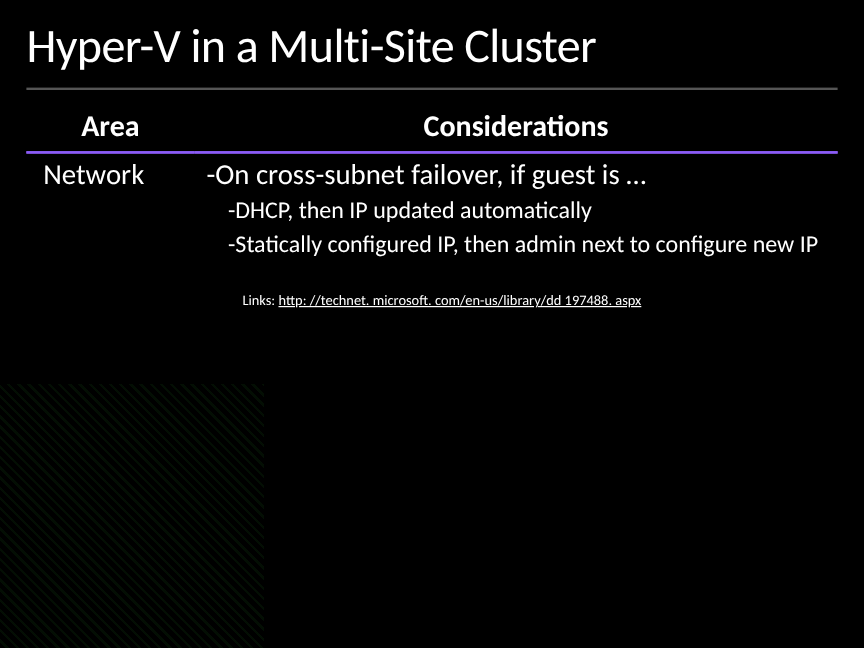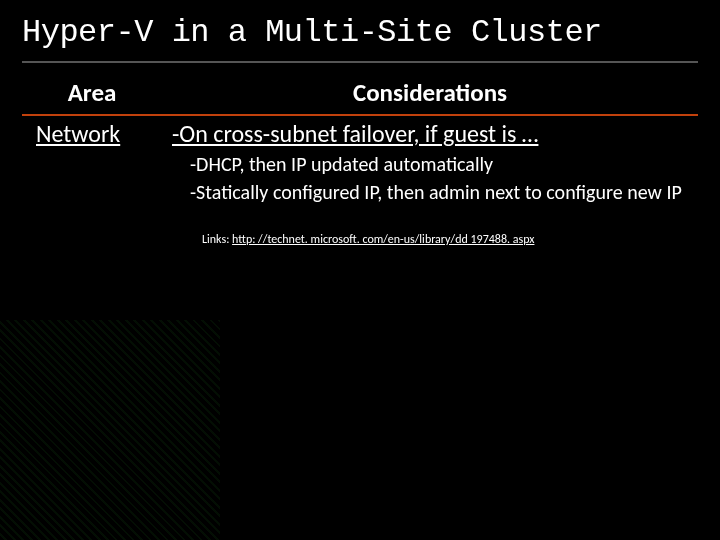--- a/index.html
+++ b/index.html
@@ -26,42 +26,41 @@
     );
     pointer-events: none;
   }
   .slide {
     position: relative;
     width: 100%;
     height: 100%;
     padding: 14px 22px 18px 22px;
   }
   .title {
-    font-size: 32px;
+    font-size: 40px;
     font-weight: 400;
     color: #fff;
     letter-spacing: -0.5px;
     margin-bottom: 10px;
-    font-family: Liberation Mono, monospace;
   }
   .rule {
     border: none;
     border-top: 2px solid #555;
     margin: 4px 0 10px 0;
   }
   table {
     width: 100%;
     border-collapse: collapse;
   }
   th {
     text-align: center;
     font-size: 25px;
     font-weight: 600;
     padding: 4px 6px 6px 6px;
-    border-bottom: 2px solid #c2410c;
+    border-bottom: 2px solid #8b5cf6;
   }
   th.area-col { width: 140px; }
   td {
     font-size: 24px;
     line-height: 1.18;
     padding: 4px 6px 4px 10px;
     vertical-align: top;
     border-bottom: 2px solid rgba(120,120,120,0.6);
   }
   td.area-cell { text-align: left; padding-left: 14px; padding-right: 4px; }
@@ -80,21 +79,21 @@
     margin-top: 24px;
     padding-left: 180px;
     font-size: 12px;
     color: #fff;
   }
   .links a {
     color: #fff;
     text-decoration: underline;
   }
   
-  tr.no-bottom td { border-bottom: none; padding-bottom: 0; text-decoration: underline; }
+  tr.no-bottom td { border-bottom: none; padding-bottom: 0; }
   tr.inner td { border-bottom: none; padding-top: 2px; padding-bottom: 2px; }
   tr.row-end td { border-bottom: 2px solid rgba(120,120,120,0.6); padding-top: 2px; }
 </style>
 </head>
 <body>
 
 <div class="bg-deco"></div>
 
 <div class="slide">
 

